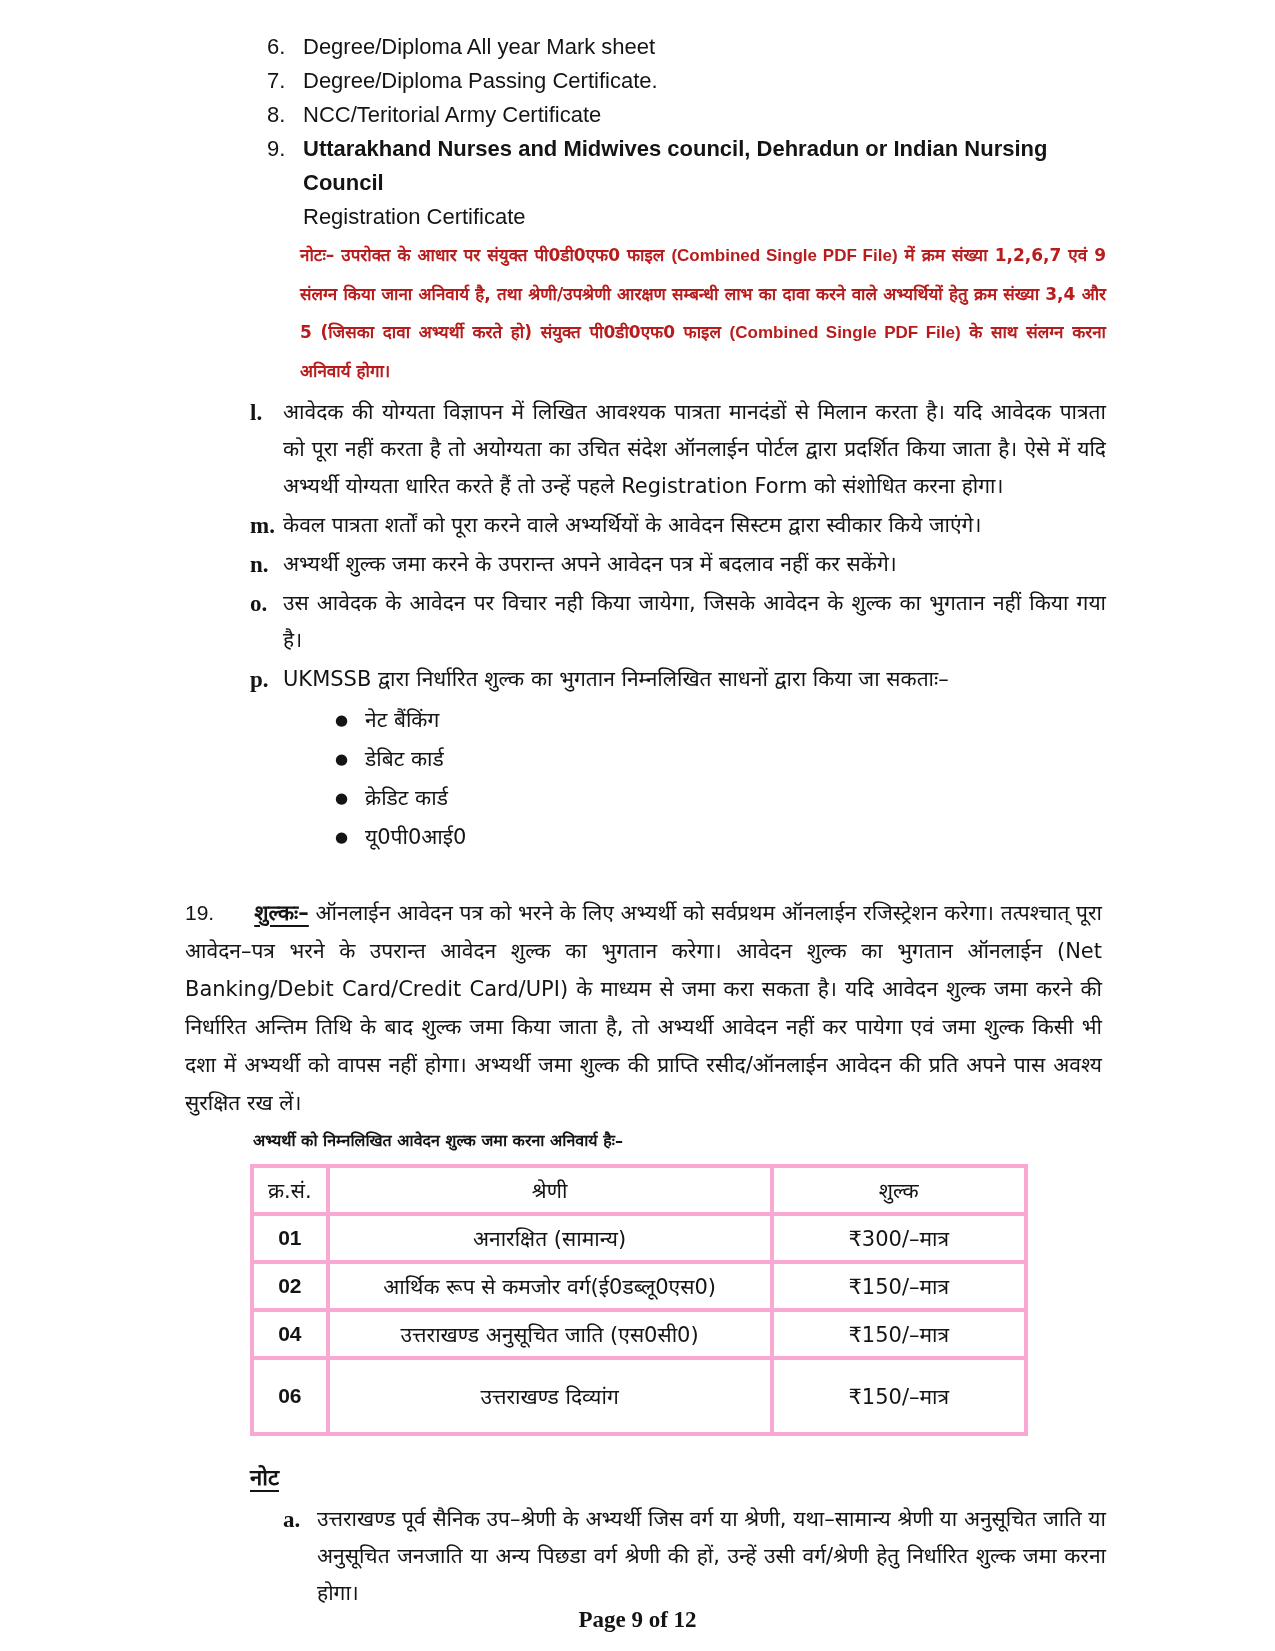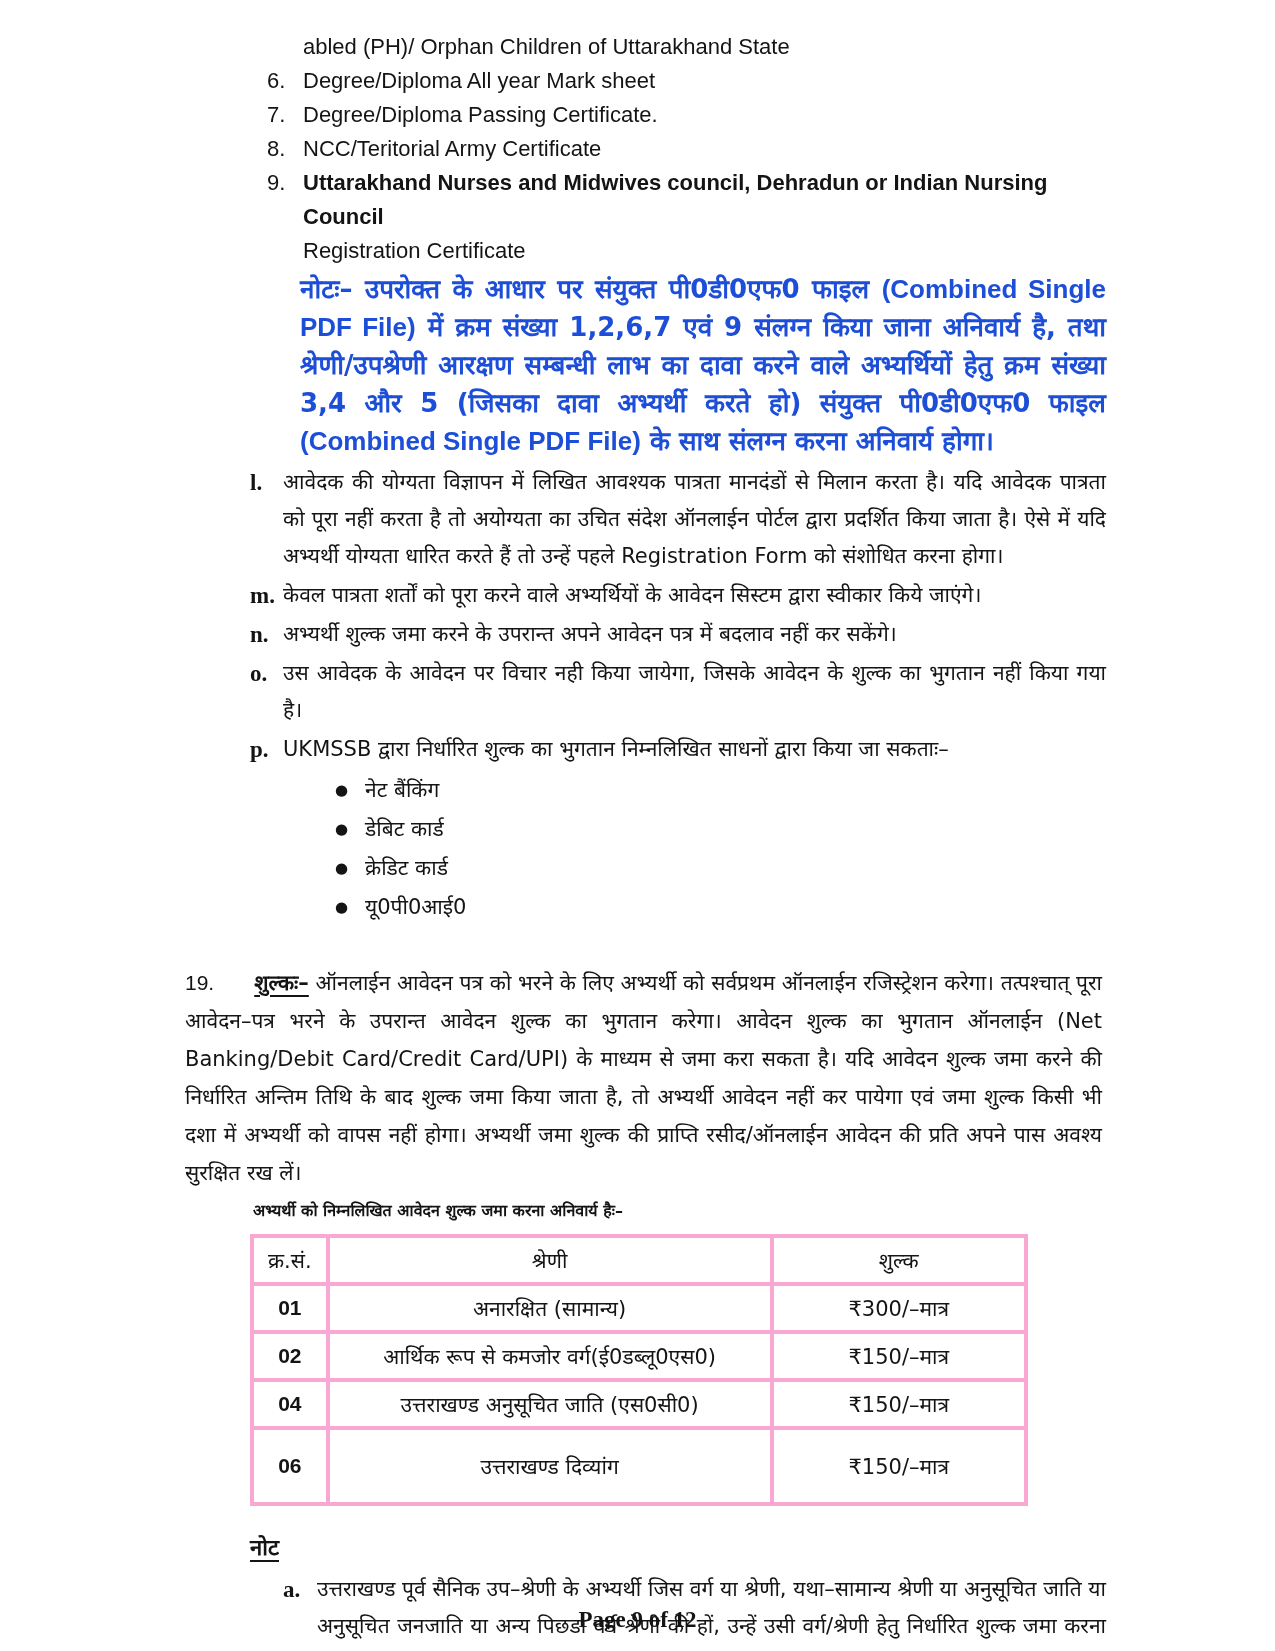--- a/index.html
+++ b/index.html
@@ -17,22 +17,22 @@
   .eng-block{margin-left:267px;width:830px;font-family:"Liberation Sans",sans-serif;font-size:22px;line-height:34px;}
   .cont-line{margin-left:36px;}
   .eng-item{display:flex;}
   .eng-num{width:36px;flex:0 0 36px;}
   .eng-text{flex:1;}
   .bold{font-weight:700;}
   .block{display:block;font-weight:400;}
   
   .red-note{
     margin-left:300px;width:806px;
-    color:#1d4ed8;font-weight:700;
-    font-size:26px;line-height:38px;
+    color:#b91c1c;font-weight:700;
+    font-size:17px;line-height:38px;
     text-align:justify;margin-top:2px;
   }
   .red-note .latin{font-family:"Liberation Sans",sans-serif;}
   
   .letter-list{margin-left:250px;width:856px;margin-top:4px;}
   .letter-item{display:flex;margin-bottom:2px;}
   .letter-marker{flex:0 0 33px;width:33px;font-family:"Liberation Serif",serif;font-weight:700;font-size:23px;line-height:37px;}
   .letter-text{flex:1;text-align:justify;font-size:21px;line-height:37px;}
   
   .bullet-list{margin-left:335px;margin-top:10px;}
@@ -62,21 +62,20 @@
   
   .footer{position:absolute;left:0;right:0;bottom:18px;text-align:center;
     font-family:"Liberation Serif",serif;font-weight:700;font-size:23px;}
 </style>
 </head>
 <body>
 
 <div class="page">
 
   <div class="eng-block">
-    <div class="cont-line">abled (PH)/ Orphan Children of Uttarakhand State</div>
     <div class="eng-item">
       <span class="eng-num">6.</span>
       <span class="eng-text">Degree/Diploma All year Mark sheet</span>
     </div>
     <div class="eng-item">
       <span class="eng-num">7.</span>
       <span class="eng-text">Degree/Diploma Passing Certificate.</span>
     </div>
     <div class="eng-item">
       <span class="eng-num">8.</span>

